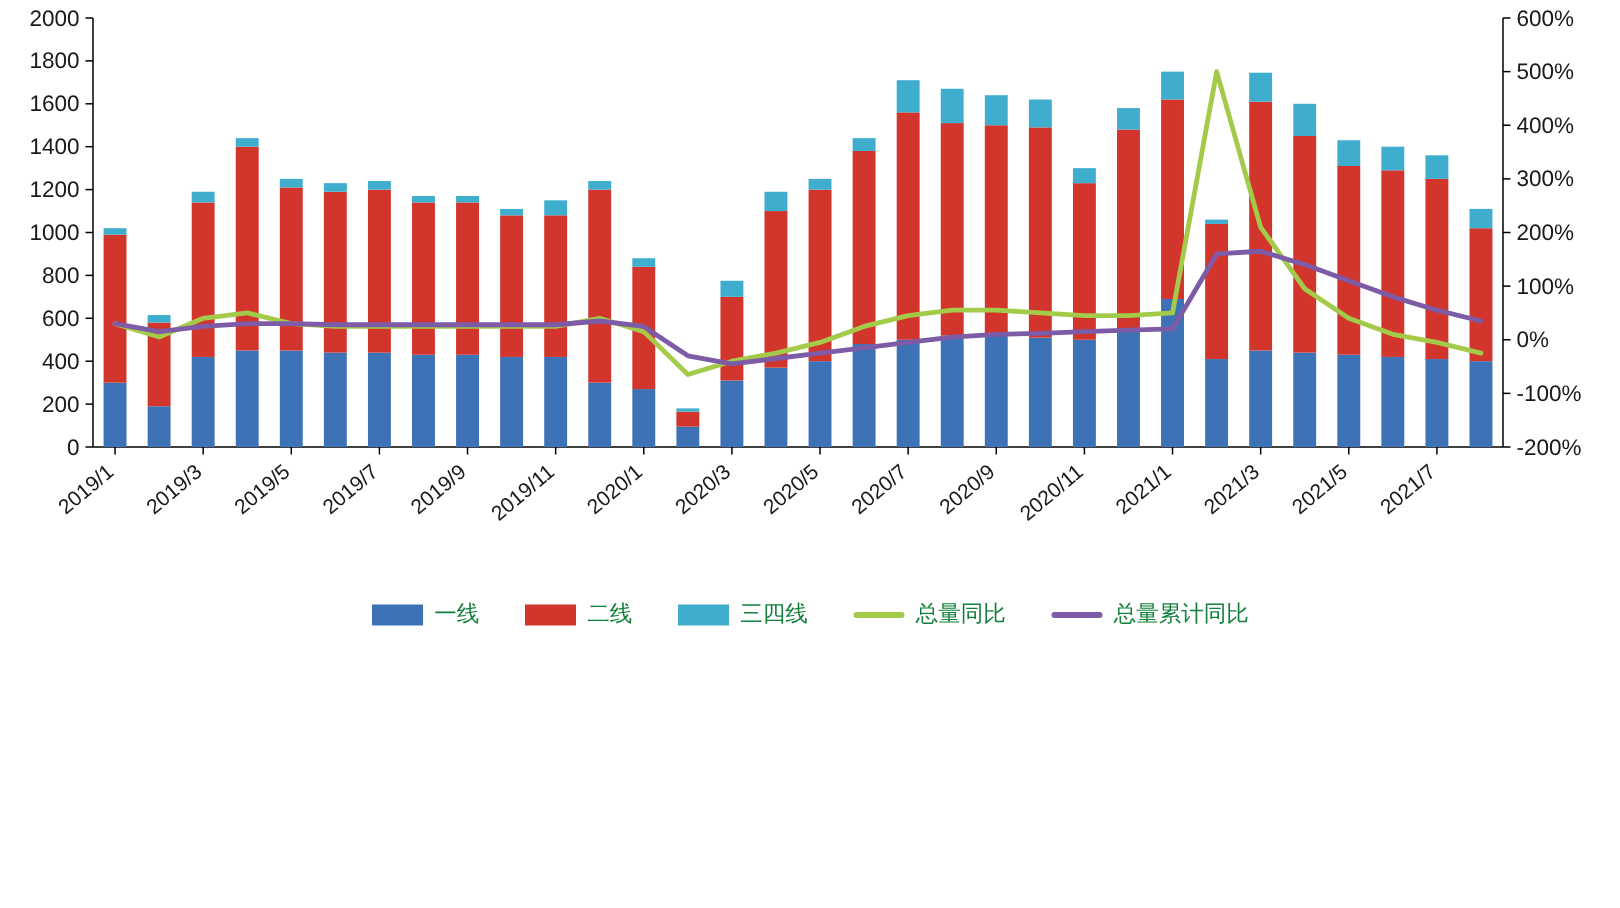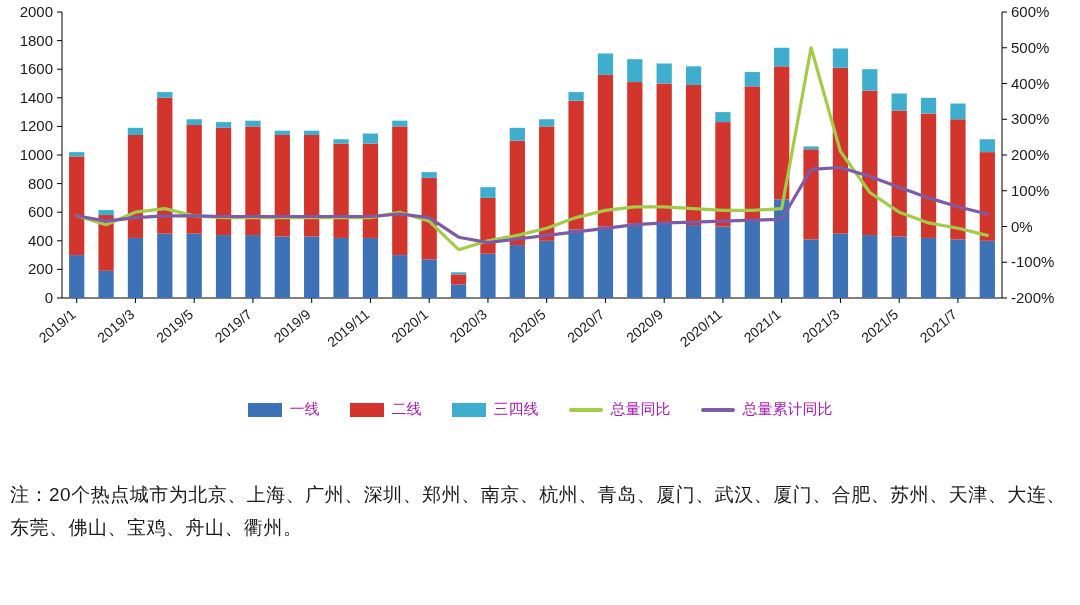--- a/index.html
+++ b/index.html
@@ -51,21 +51,21 @@
     display: flex;
     justify-content: center;
     align-items: center;
     gap: 30px;
   }
   .legend-item {
     display: flex;
     align-items: center;
     gap: 8px;
     font-size: 15px;
-    color: #a21caf;
+    color: #15803d;
   }
   .legend-swatch-bar {
     width: 34px;
     height: 14px;
     display: inline-block;
   }
   .legend-swatch-line {
     width: 34px;
     height: 4px;
     display: inline-block;
@@ -315,15 +315,14 @@
       <div class="legend-item">
         <span class="legend-swatch-line" style="background: rgb(164, 202, 74);"></span>
         <span>总量同比</span>
       </div>
       <div class="legend-item">
         <span class="legend-swatch-line" style="background: rgb(125, 91, 166);"></span>
         <span>总量累计同比</span>
       </div>
     </div>
 
-  <div id="note">注：20个热点城市为北京、上海、广州、深圳、郑州、南京、杭州、青岛、厦门、武汉、厦门、合肥、苏州、天津、大连、东莞、佛山、宝鸡、舟山、衢州。</div>
 
 </div>
 
 </body></html>

